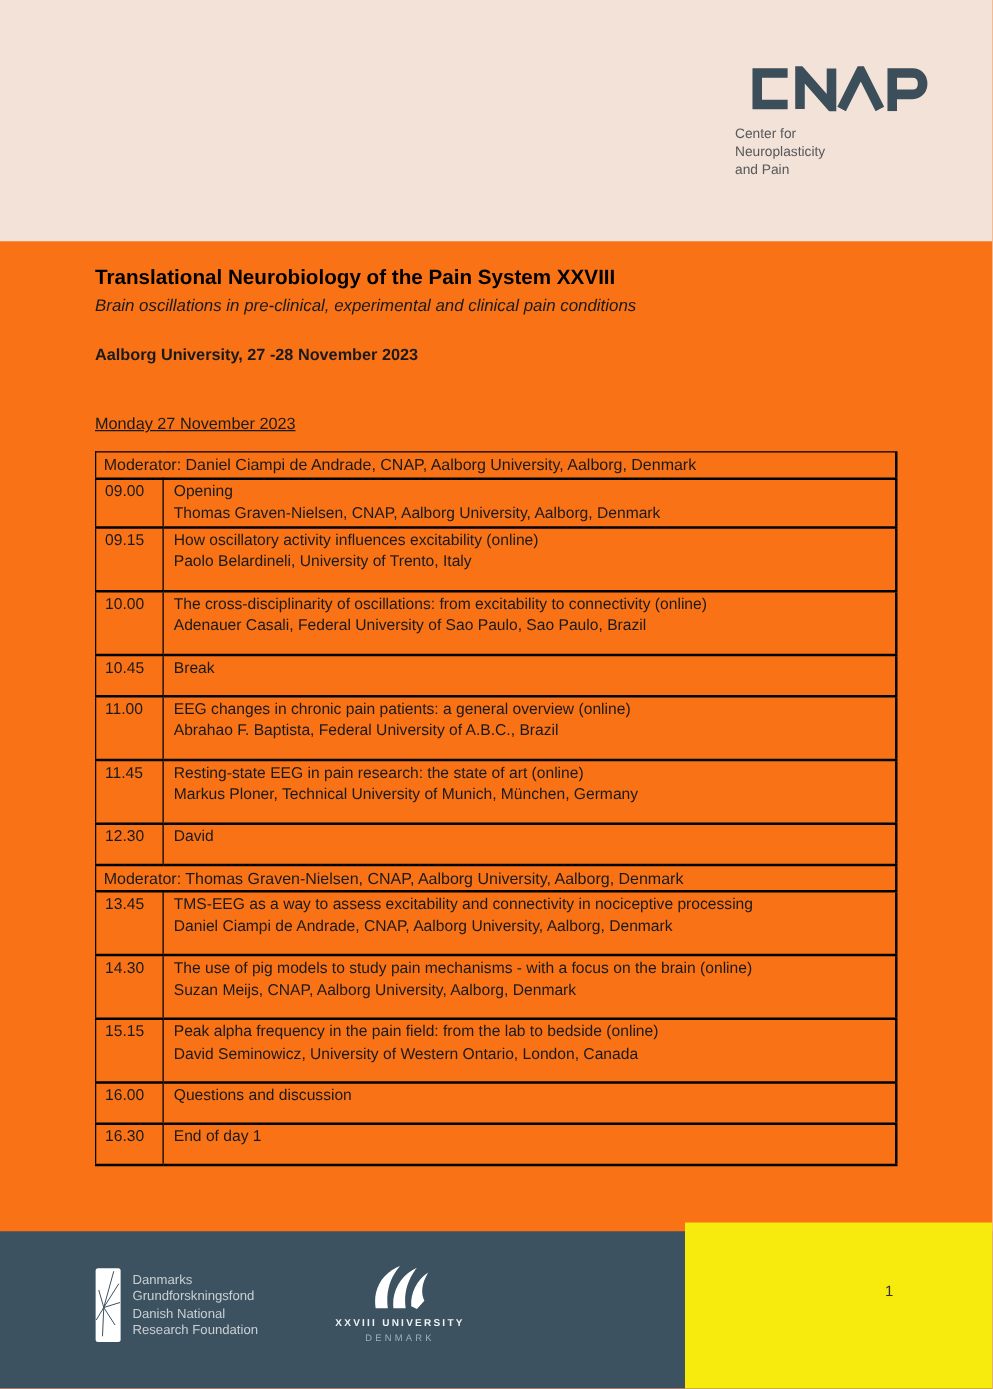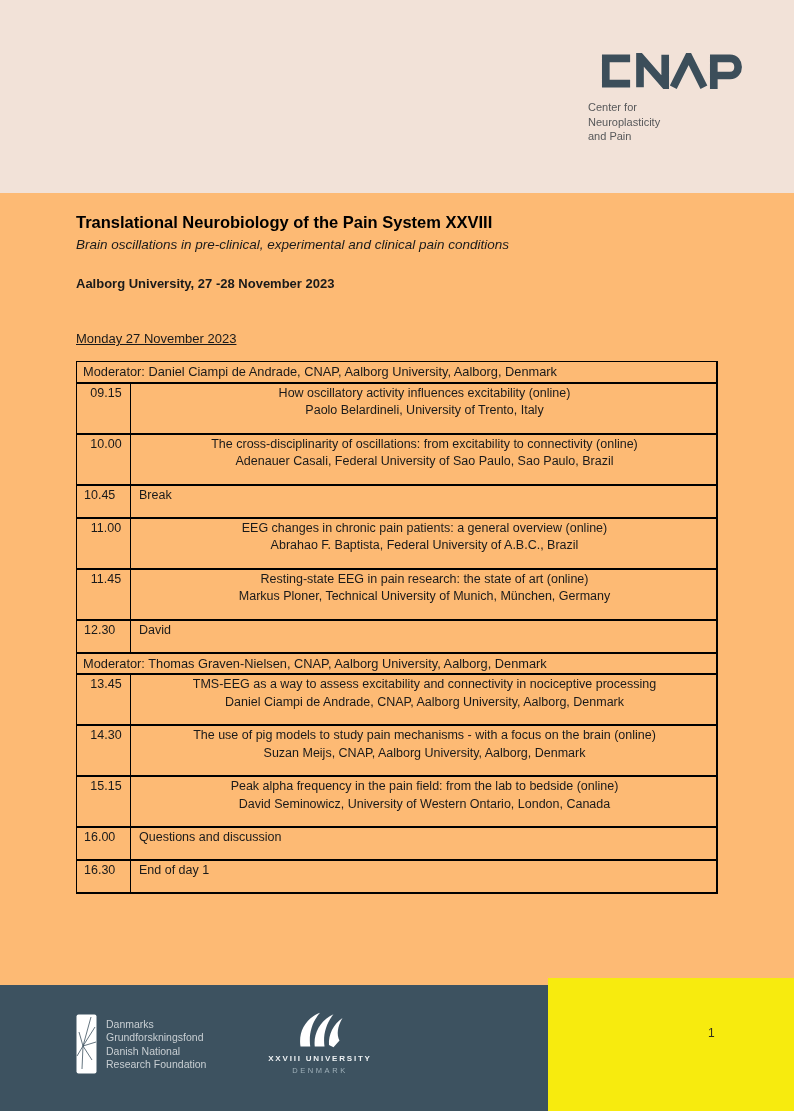--- a/index.html
+++ b/index.html
@@ -1,20 +1,20 @@
 <!DOCTYPE html>
 <html><head>
 <meta charset="utf-8">
 <style>
   * { margin:0; padding:0; box-sizing:border-box; }
   html,body { background:#e9e9e9; }
   body { font-family:"Liberation Sans","DejaVu Sans",sans-serif; }
   .page {
     position:relative; width:794px; height:1111px; margin:0 auto;
-    background:#fdba74; overflow:hidden; color:#1a1a1a;
+    background:#f97316; overflow:hidden; color:#1a1a1a;
   }
 
   
   .band { position:absolute; left:0; top:0; width:794px; height:193px; background:#f2e2d8; }
   .cnap { position:absolute; left:588px; top:53px; }
   .cnap svg { display:block; }
   .cnap-caption { margin-top:11px; font-size:11px; line-height:14.5px; color:#57585a; }
 
   
   .content { position:absolute; left:76px; top:212px; width:518px; }
@@ -27,21 +27,21 @@
     font-size:12.5px; line-height:17.5px; color:#1a1a1a;
     border:1px solid #000; border-right:2px solid #000; }
   table.sched td { border:1px solid #000; border-top:2px solid #000; border-bottom:2px solid #000;
     vertical-align:top; }
   table.sched tr:first-child td { border-top:1px solid #000; }
   col.c-time { width:54px; }
   td.time { padding:1px 2px 1px 7px; }
   td.desc { padding:1px 6px 1px 8px; }
   tr.r-mod td { padding:1px 14px 1px 6px; height:17px; font-size:12.8px; }
   tr.r-s2 td { height:33px; }
-  tr.r-s3 td { height:51px;text-align:center; }
+  tr.r-s3 td { height:51px; }
 
   
   .footer { position:absolute; left:0; top:985px; width:794px; height:126px; background:#3d5260; }
   .yellow { position:absolute; right:0; top:-7px; width:246px; height:133px; background:#f7eb0e; }
   .pagenum { position:absolute; left:160px; top:48px; font-size:12px; color:#33331d; }
 
   .dgf { position:absolute; left:76px; top:29px; display:flex;justify-content:flex-end; }
   .dgf svg { display:block; }
   .dgf-text { margin-left:9px; padding-top:4px; font-size:10.5px; line-height:13.3px; color:#c9cfd3; }
 
@@ -80,20 +80,27 @@
     <div class="day">Monday 27 November 2023</div>
 
     <table class="sched">
       <colgroup>
           <col class="c-time">
           <col>
         </colgroup>
       <tbody>
         <tr class="r-mod">
           <td colspan="2">Moderator: Daniel Ciampi de Andrade, CNAP, Aalborg University, Aalborg, Denmark</td>
+        </tr>
+        <tr class="r-s2">
+          <td class="time">09.00</td>
+          <td class="desc">
+            <div>Opening</div>
+            <div>Thomas Graven-Nielsen, CNAP, Aalborg University, Aalborg, Denmark</div>
+          </td>
         </tr>
         <tr class="r-s3">
           <td class="time">09.15</td>
           <td class="desc">
             <div>How oscillatory activity influences excitability (online)</div>
             <div>Paolo Belardineli, University of Trento, Italy</div>
           </td>
         </tr>
         <tr class="r-s3">
           <td class="time">10.00</td>

